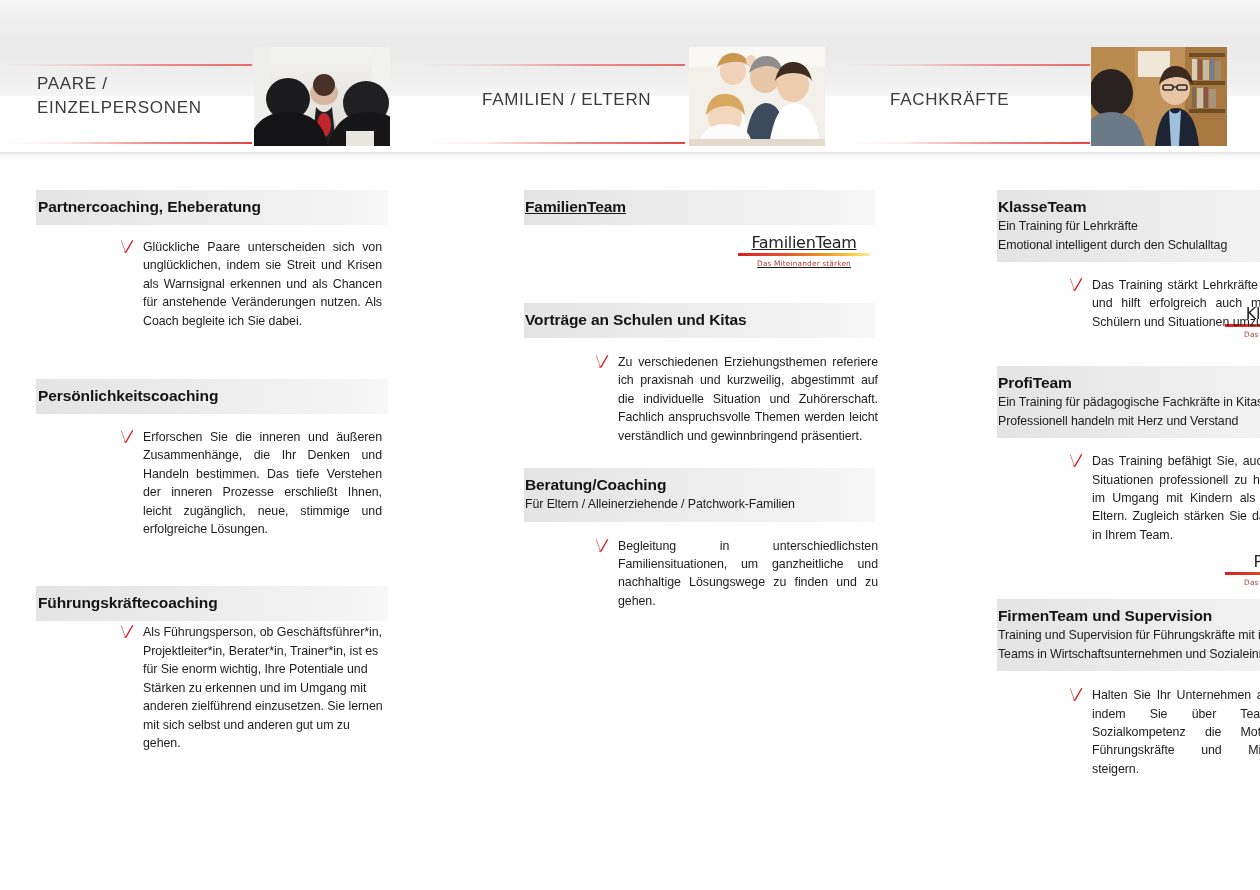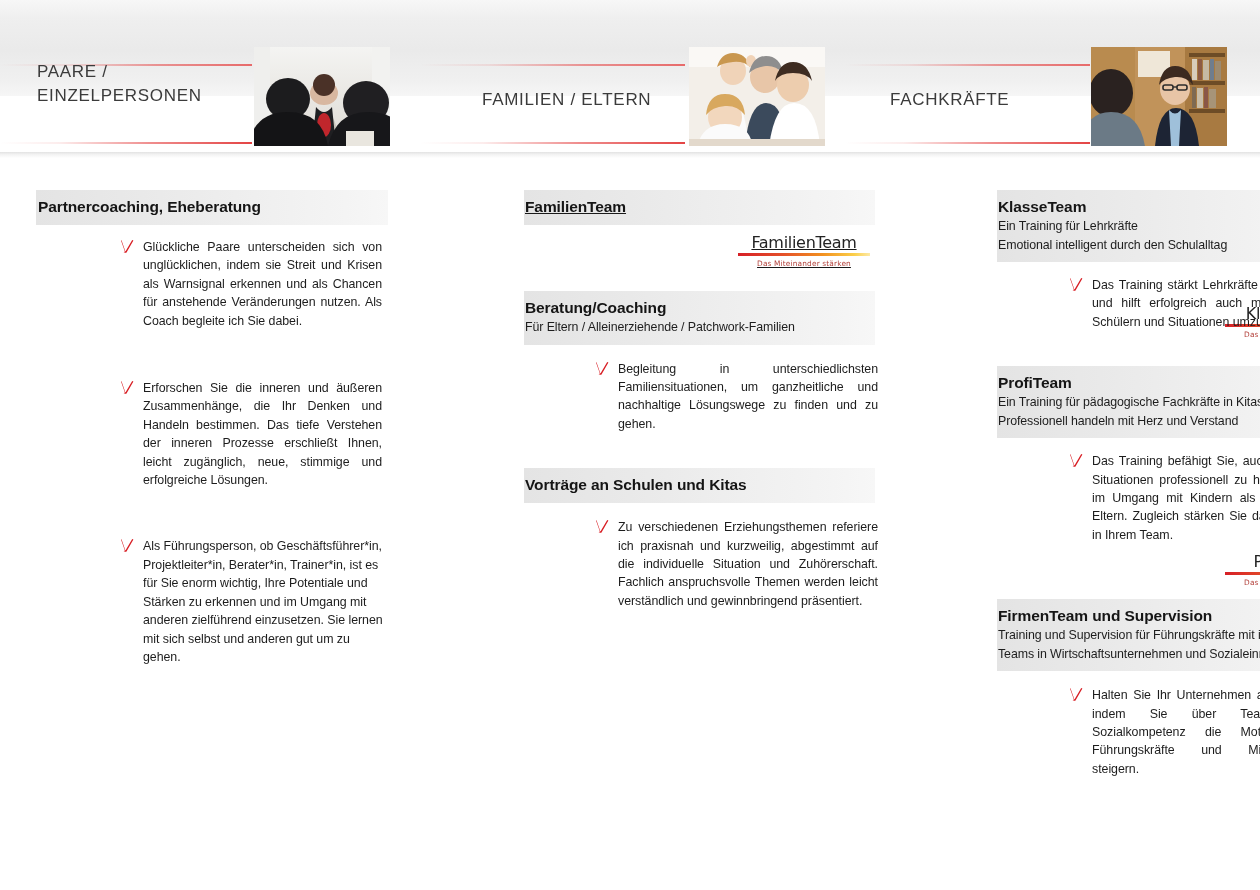--- a/index.html
+++ b/index.html
@@ -56,21 +56,21 @@
     height: 96px;
     flex: 0 0 auto;
   }
   .hcat-1 { width: 420px; }
   .hcat-2 { width: 425px; }
   .hcat-3 { width: 415px; }
 
   .hcat-title {
     position: absolute;
     left: 37px;
-    top: 4px;
+    top: 16px;
     font-size: 17px;
     letter-spacing: 0.7px;
     line-height: 24px;
     color: #3b3b3b;
     font-weight: 400;
     white-space: pre-line;
   }
   .hcat-2 .hcat-title { left: 62px; top: 32px; }
   .hcat-3 .hcat-title { left: 45px; top: 32px; }
 
@@ -309,31 +309,37 @@
           <span class="bullet-mark">
             <svg width="14" height="15" viewBox="0 0 14 15">
                 <path d="M1.5 1.2 L5.4 12.6 L6.6 11.1 L6.4 13.9 L3.6 13.3 L4.9 12.4 L1.0 1.4 Z M5.6 12.2 L12.2 0.9 L13.4 1.6 L6.8 13.0 Z" fill="#d81e24"></path>
               </svg>
           </span>
           <span class="bullet-text">Glückliche Paare unterscheiden sich von unglücklichen, indem sie  Streit und Krisen als Warnsignal erkennen und als Chancen für anstehende Veränderungen nutzen. Als Coach begleite ich Sie dabei.</span>
         </div>
       </div>
 
       <div class="section" style="margin-top:49px;">
+        <div class="sec-head">
+          <div class="sec-title">Persönlichkeitscoaching</div>
+        </div>
         <div class="bullet" style="margin-top:14px; margin-left:83px; width:262px;">
           <span class="bullet-mark">
             <svg width="14" height="15" viewBox="0 0 14 15">
                 <path d="M1.5 1.2 L5.4 12.6 L6.6 11.1 L6.4 13.9 L3.6 13.3 L4.9 12.4 L1.0 1.4 Z M5.6 12.2 L12.2 0.9 L13.4 1.6 L6.8 13.0 Z" fill="#d81e24"></path>
               </svg>
           </span>
           <span class="bullet-text">Erforschen Sie die inneren und äußeren Zusammenhänge, die Ihr Denken und Handeln bestimmen. Das tiefe Verstehen der inneren Prozesse erschließt Ihnen, leicht zugänglich, neue, stimmige und erfolgreiche Lösungen.</span>
         </div>
       </div>
 
       <div class="section" style="margin-top:48px;">
+        <div class="sec-head">
+          <div class="sec-title">Führungskräftecoaching</div>
+        </div>
         <div class="bullet" style="margin-top:2px; margin-left:83px; width:266px;">
           <span class="bullet-mark">
             <svg width="14" height="15" viewBox="0 0 14 15">
                 <path d="M1.5 1.2 L5.4 12.6 L6.6 11.1 L6.4 13.9 L3.6 13.3 L4.9 12.4 L1.0 1.4 Z M5.6 12.2 L12.2 0.9 L13.4 1.6 L6.8 13.0 Z" fill="#d81e24"></path>
               </svg>
           </span>
           <span class="bullet-text noj">Als Führungsperson, ob Geschäftsführer*in, Projektleiter*in, Berater*in, Trainer*in, ist es für Sie enorm wichtig, Ihre Potentiale und Stärken zu erkennen und im Umgang mit anderen zielführend einzusetzen. Sie lernen mit sich selbst und anderen gut um zu gehen.</span>
         </div>
       </div>
 
@@ -345,46 +351,46 @@
         <div class="sec-head">
           <div class="sec-title">FamilienTeam</div>
         </div>
         <div class="logo" style="margin-top:9px; margin-left:214px;">
           <div class="logo-word">FamilienTeam</div>
           <div class="logo-bar"></div>
           <div class="logo-tag">Das Miteinander stärken</div>
         </div>
       </div>
 
+      <div class="section" style="margin-top:35px;">
+        <div class="sec-head">
+          <div class="sec-title">Vorträge an Schulen und Kitas</div>
+        </div>
+        <div class="bullet" style="margin-top:15px; margin-left:71px; width:283px;">
+          <span class="bullet-mark">
+            <svg width="14" height="15" viewBox="0 0 14 15">
+                <path d="M1.5 1.2 L5.4 12.6 L6.6 11.1 L6.4 13.9 L3.6 13.3 L4.9 12.4 L1.0 1.4 Z M5.6 12.2 L12.2 0.9 L13.4 1.6 L6.8 13.0 Z" fill="#d81e24"></path>
+              </svg>
+          </span>
+          <span class="bullet-text">Zu verschiedenen Erziehungsthemen referiere ich praxisnah und kurzweilig, abgestimmt auf die individuelle Situation und Zuhörerschaft. Fachlich anspruchsvolle Themen werden leicht verständlich und gewinnbringend präsentiert.</span>
+        </div>
+      </div>
+
       <div class="section" style="margin-top:23px;">
         <div class="sec-head">
           <div class="sec-title">Beratung/Coaching</div>
           <div class="sec-sub">Für Eltern / Alleinerziehende / Patchwork-Familien</div>
         </div>
         <div class="bullet" style="margin-top:15px; margin-left:71px; width:283px;">
           <span class="bullet-mark">
             <svg width="14" height="15" viewBox="0 0 14 15">
                 <path d="M1.5 1.2 L5.4 12.6 L6.6 11.1 L6.4 13.9 L3.6 13.3 L4.9 12.4 L1.0 1.4 Z M5.6 12.2 L12.2 0.9 L13.4 1.6 L6.8 13.0 Z" fill="#d81e24"></path>
               </svg>
           </span>
           <span class="bullet-text">Begleitung in unterschiedlichsten Familiensituationen, um ganzheitliche und nachhaltige Lösungswege zu finden und zu gehen.</span>
-        </div>
-      </div>
-
-      <div class="section" style="margin-top:35px;">
-        <div class="sec-head">
-          <div class="sec-title">Vorträge an Schulen und Kitas</div>
-        </div>
-        <div class="bullet" style="margin-top:15px; margin-left:71px; width:283px;">
-          <span class="bullet-mark">
-            <svg width="14" height="15" viewBox="0 0 14 15">
-                <path d="M1.5 1.2 L5.4 12.6 L6.6 11.1 L6.4 13.9 L3.6 13.3 L4.9 12.4 L1.0 1.4 Z M5.6 12.2 L12.2 0.9 L13.4 1.6 L6.8 13.0 Z" fill="#d81e24"></path>
-              </svg>
-          </span>
-          <span class="bullet-text">Zu verschiedenen Erziehungsthemen referiere ich praxisnah und kurzweilig, abgestimmt auf die individuelle Situation und Zuhörerschaft. Fachlich anspruchsvolle Themen werden leicht verständlich und gewinnbringend präsentiert.</span>
         </div>
       </div>
 
     </div>
 
     <div class="col col-3">
 
       <div class="section" style="margin-top:32px;">
         <div class="sec-head">
           <div class="sec-title">KlasseTeam</div>

